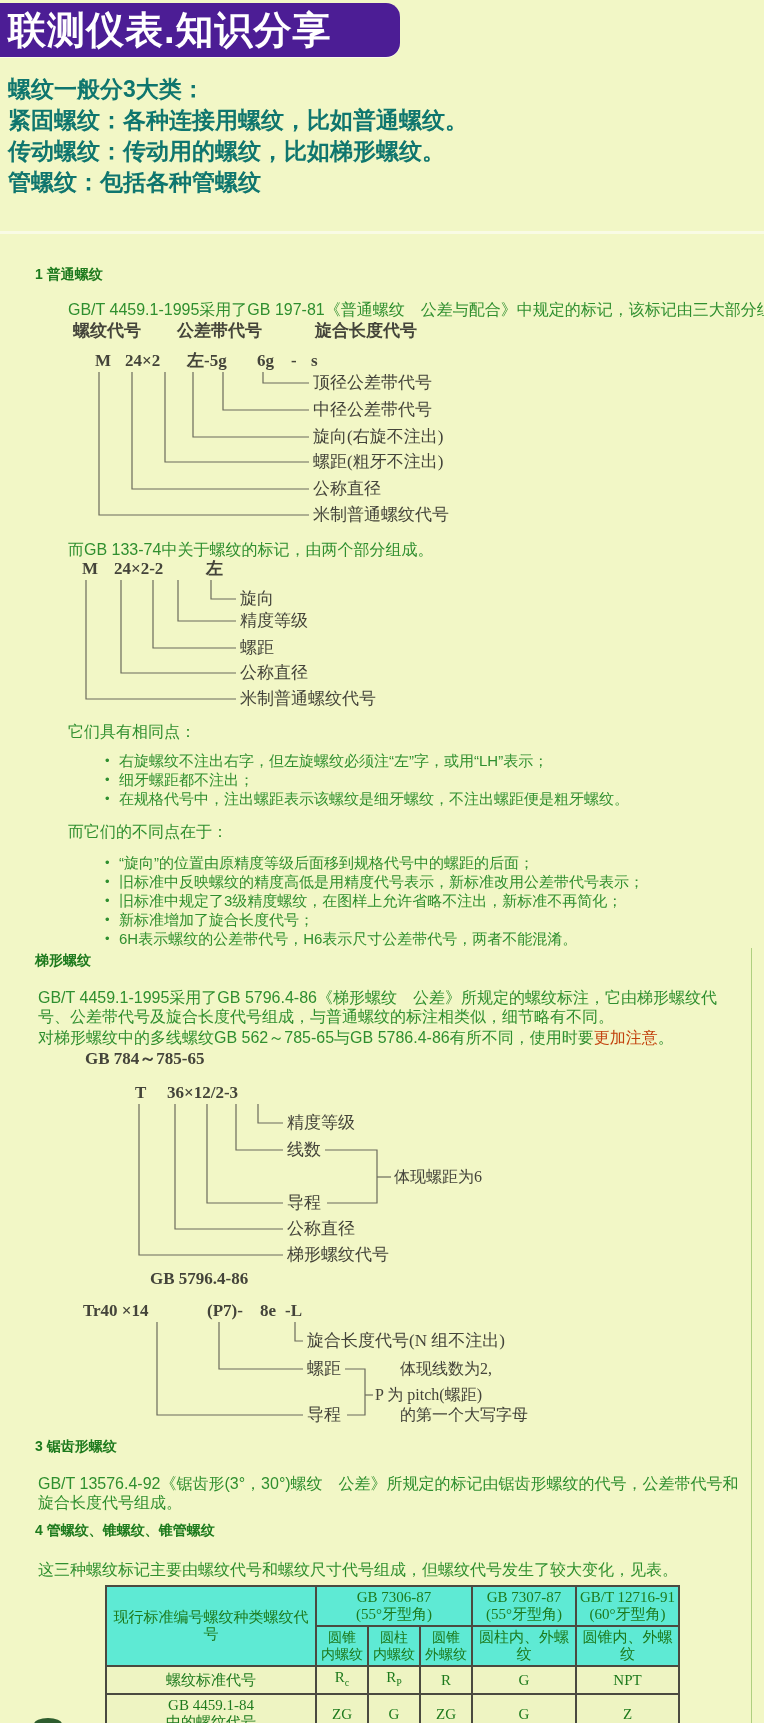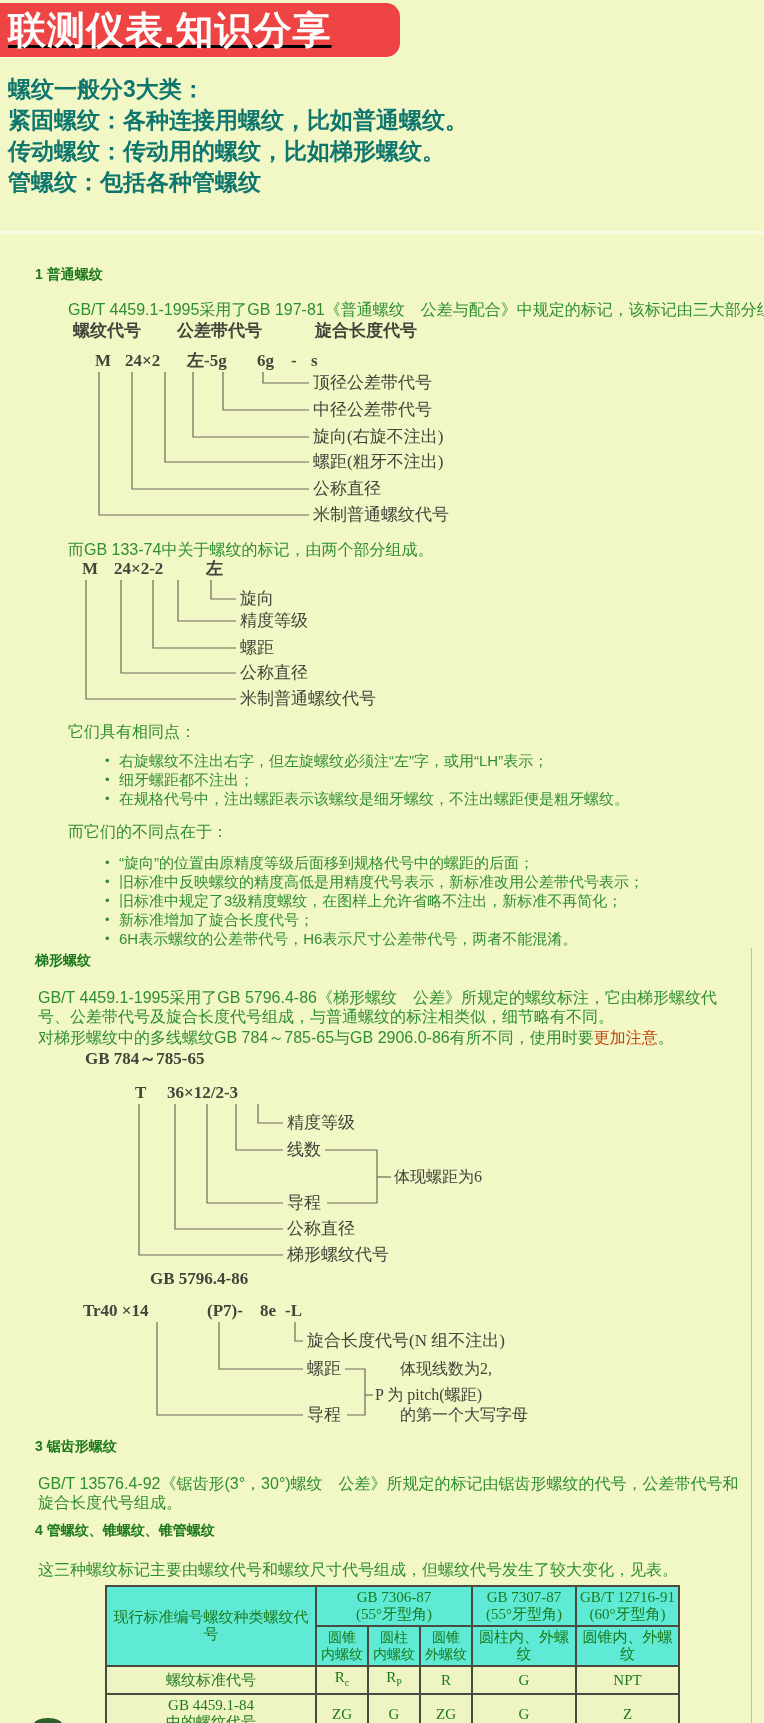--- a/index.html
+++ b/index.html
@@ -6,25 +6,24 @@
   .page{
     position:relative;
     width:764px;height:1723px;
     background:#f2f7c6;
     overflow:hidden;
     font-family:"Liberation Sans", sans-serif;
   }
   
   .banner{
     position:absolute;left:0;top:3px;width:400px;height:54px;
-    background:#ef4444;
+    background:#4c1d95;
     border-radius:0 14px 14px 0;
     display:flex;align-items:center;
     box-shadow:0 1px 0 rgba(255,255,255,.6);
-    text-decoration:underline;
   }
   .banner-title{
     color:#ffffff;font-size:38px;font-weight:bold;
     padding-left:8px;letter-spacing:1px;white-space:nowrap;
   }
   
   .intro{position:absolute;left:8px;top:74px;width:752px;color:#0f766e;}
   .intro-line{font-size:23px;font-weight:bold;line-height:31px;white-space:nowrap;}
   .intro-line.small{font-size:20px;letter-spacing:0;}
   .top-divider{position:absolute;left:0;top:231px;width:764px;height:3px;background:rgba(255,255,255,.55);}
@@ -147,21 +146,21 @@
     <div class="li">“旋向”的位置由原精度等级后面移到规格代号中的螺距的后面；</div>
     <div class="li">旧标准中反映螺纹的精度高低是用精度代号表示，新标准改用公差带代号表示；</div>
     <div class="li">旧标准中规定了3级精度螺纹，在图样上允许省略不注出，新标准不再简化；</div>
     <div class="li">新标准增加了旋合长度代号；</div>
     <div class="li">6H表示螺纹的公差带代号，H6表示尺寸公差带代号，两者不能混淆。</div>
   </div>
 
   <div class="sec-heading" style="top:952px">梯形螺纹</div>
   <div class="para" style="left:38px;top:988px;width:705px">GB/T 4459.1-1995采用了GB 5796.4-86《梯形螺纹　公差》所规定的螺纹标注，它由梯形螺纹代号、公差带代号及旋合长度代号组成，与普通螺纹的标注相类似，细节略有不同。</div>
   <div class="para nowrap" style="left:38px;top:1028px">
-    <span>对梯形螺纹中的多线螺纹GB 784～785-65与GB 2906.0-86有所不同，使用时要</span><span class="faded">更加注意</span><span>。</span>
+    <span>对梯形螺纹中的多线螺纹GB 562～785-65与GB 5786.4-86有所不同，使用时要</span><span class="faded">更加注意</span><span>。</span>
   </div>
 
   <svg class="diagram" style="left:55px;top:1048px" width="560" height="215" viewBox="0 0 560 215">
     <text class="code" x="30" y="16">GB 784～785-65</text>
     <text class="code" x="80" y="50">T</text>
     <text class="code" x="112" y="50">36×12/2-3</text>
     <polyline points="203,56 203,75 228,75"></polyline>
     <polyline points="181,56 181,102 228,102"></polyline>
     <polyline points="152,56 152,155 228,155"></polyline>
     <polyline points="120,56 120,181 228,181"></polyline>

